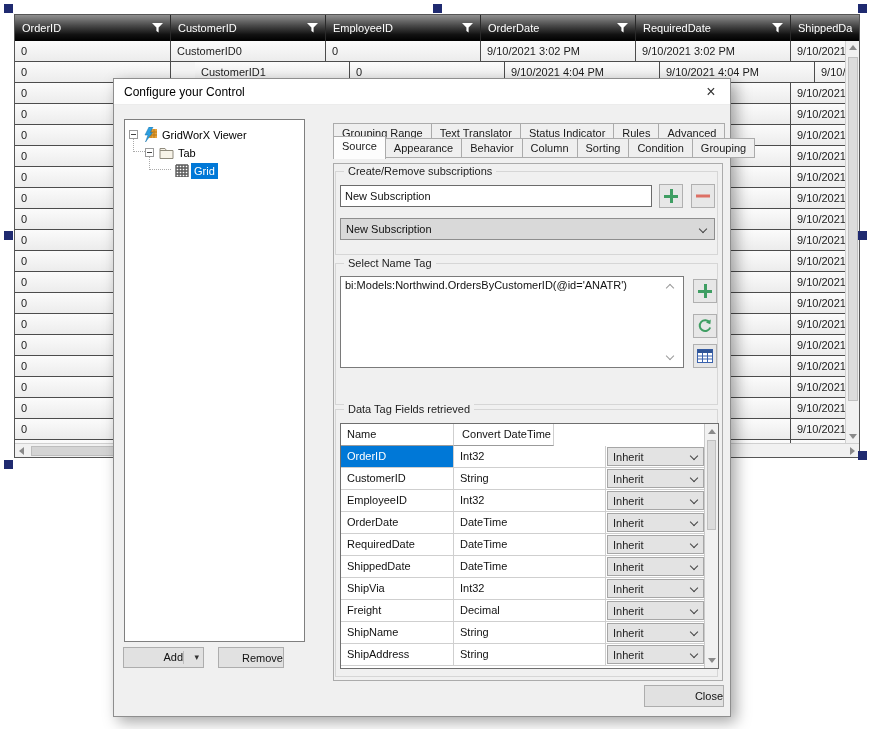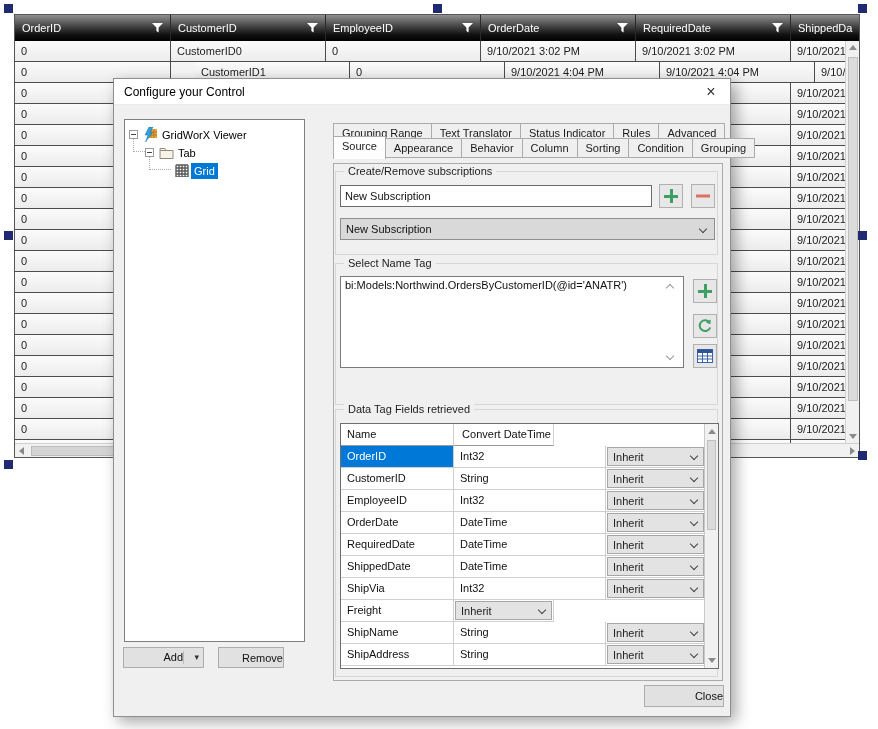--- a/index.html
+++ b/index.html
@@ -479,20 +479,21 @@
           <div class="fcell" style="width: 152px;">Int32</div>
           <div class="fcell combocell" style="width: 100px;">
             <div class="inhcombo">
               <span class="cval">Inherit</span>
               <span class="chev" style="right:6px; top:5px;"></span>
             </div>
           </div>
         </div>
         <div class="frow">
           <div class="fcell" style="width: 113px;">Freight</div>
+          <div class="fcell" style="width: 152px;">Decimal</div>
           <div class="fcell combocell" style="width: 100px;">
             <div class="inhcombo">
               <span class="cval">Inherit</span>
               <span class="chev" style="right:6px; top:5px;"></span>
             </div>
           </div>
         </div>
         <div class="frow">
           <div class="fcell" style="width: 113px;">ShipName</div>
           <div class="fcell" style="width: 152px;">String</div>

